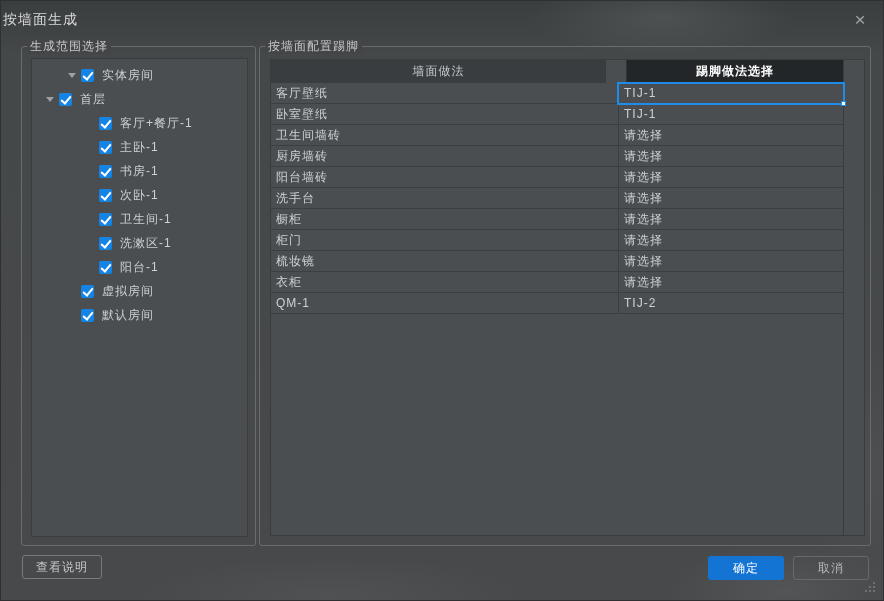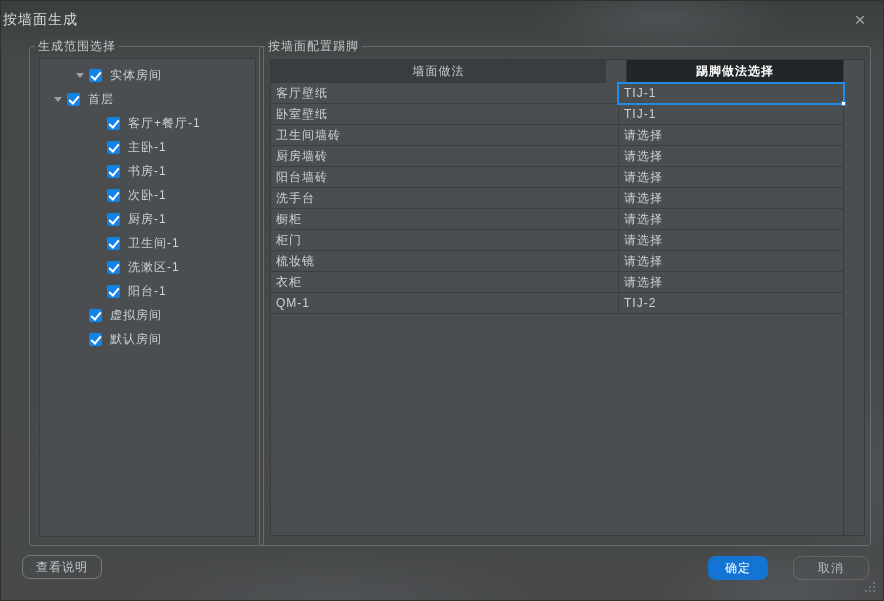--- a/index.html
+++ b/index.html
@@ -23,21 +23,21 @@
   
   .titlebar { position:absolute; left:0; top:0; right:0; height:34px; }
   .title { position:absolute; left:2px; top:10px; font-size:14px; color:#d6d8d9; letter-spacing:1px; }
   .close-btn { position:absolute; right:8px; top:4px; width:30px; height:28px;
     display:flex; align-items:center; justify-content:center; cursor:default; }
   .close-btn span { font-size:19px; color:#9fa2a4; line-height:1; }
 
   
   .groupbox { position:absolute; top:45px; height:500px;
     border:1px solid #696c6e; border-radius:3px; }
-  .groupbox.left  { left:28px;  width:235px; }
+  .groupbox.left  { left:20px;  width:235px; }
   .groupbox.right { left:258px; width:612px; }
   .gb-label { position:absolute; top:-9px; left:5px; padding:0 3px;
     background:#434546; color:#c6c9cb; font-size:12px; line-height:16px; letter-spacing:1px; }
 
   
   .tree-panel { position:absolute; left:9px; top:11px; width:217px; height:479px;
     background:#4b4e50; border:1px solid #3a3d3f; padding-top:4px; overflow:hidden; }
   .tree-row { height:24px; display:flex; align-items:center; }
   .arrow-slot { width:13px; display:flex; align-items:center; justify-content:flex-start; flex:0 0 13px; }
   .tri { width:0; height:0; border-left:4px solid transparent; border-right:4px solid transparent;
@@ -64,25 +64,25 @@
   .td { display:flex; align-items:center; padding-left:5px; color:#ced1d3;
     letter-spacing:1px; white-space:nowrap; overflow:hidden; }
   .td1 { width:347px; }
   .td2 { width:225px; border-left:1px solid #3c3f41; }
   .sel-overlay { position:absolute; left:346px; top:22px; width:228px; height:23px;
     border:2px solid #1e8ce8; pointer-events:none; }
   .sel-handle { position:absolute; right:-3px; bottom:-3px; width:5px; height:5px;
     background:#ffffff; border:1px solid #1e8ce8; }
 
   
-  .btn { position:absolute; height:24px; border-radius:8px; display:flex;
+  .btn { position:absolute; height:24px; border-radius:3px; display:flex;
     align-items:center; justify-content:center; letter-spacing:1px; cursor:default; }
   .btn-help { left:21px; top:554px; width:80px; border:1px solid #787b7d; color:#c6c9cb;
     background:transparent; }
-  .btn-ok { left:707px; top:555px; width:60px; background:#1474d4; color:#ffffff; }
+  .btn-ok { left:707px; top:555px; width:76px; background:#1474d4; color:#ffffff; }
   .btn-cancel { left:792px; top:555px; width:76px; border:1px solid #67696b; color:#b6b9bb;
     background:transparent; }
 
   
   .grip { position:absolute; right:6px; bottom:6px; width:13px; height:13px; }
   .grip i { position:absolute; left:1px; top:9px; width:2px; height:2px; background:#6e7274;
     box-shadow: 4px 0 0 #6e7274, 8px 0 0 #6e7274, 4px -4px 0 #6e7274,
                 8px -4px 0 #6e7274, 8px -8px 0 #6e7274; }
 </style>
 </head>
@@ -141,27 +141,20 @@
   </div>
 
   <div class="tree-row" style="padding-left: 54px;">
     <span class="arrow-slot">
             <span class="tri hidden"></span>
           </span>
     <span class="cb"></span>
     <span class="tree-lbl">次卧-1</span>
   </div>
 
-  <div class="tree-row" style="padding-left: 54px;">
-    <span class="arrow-slot">
-            <span class="tri hidden"></span>
-          </span>
-    <span class="cb"></span>
-    <span class="tree-lbl">厨房-1</span>
-  </div>
 
   <div class="tree-row" style="padding-left: 54px;">
     <span class="arrow-slot">
             <span class="tri hidden"></span>
           </span>
     <span class="cb"></span>
     <span class="tree-lbl">卫生间-1</span>
   </div>
 
   <div class="tree-row" style="padding-left: 54px;">

